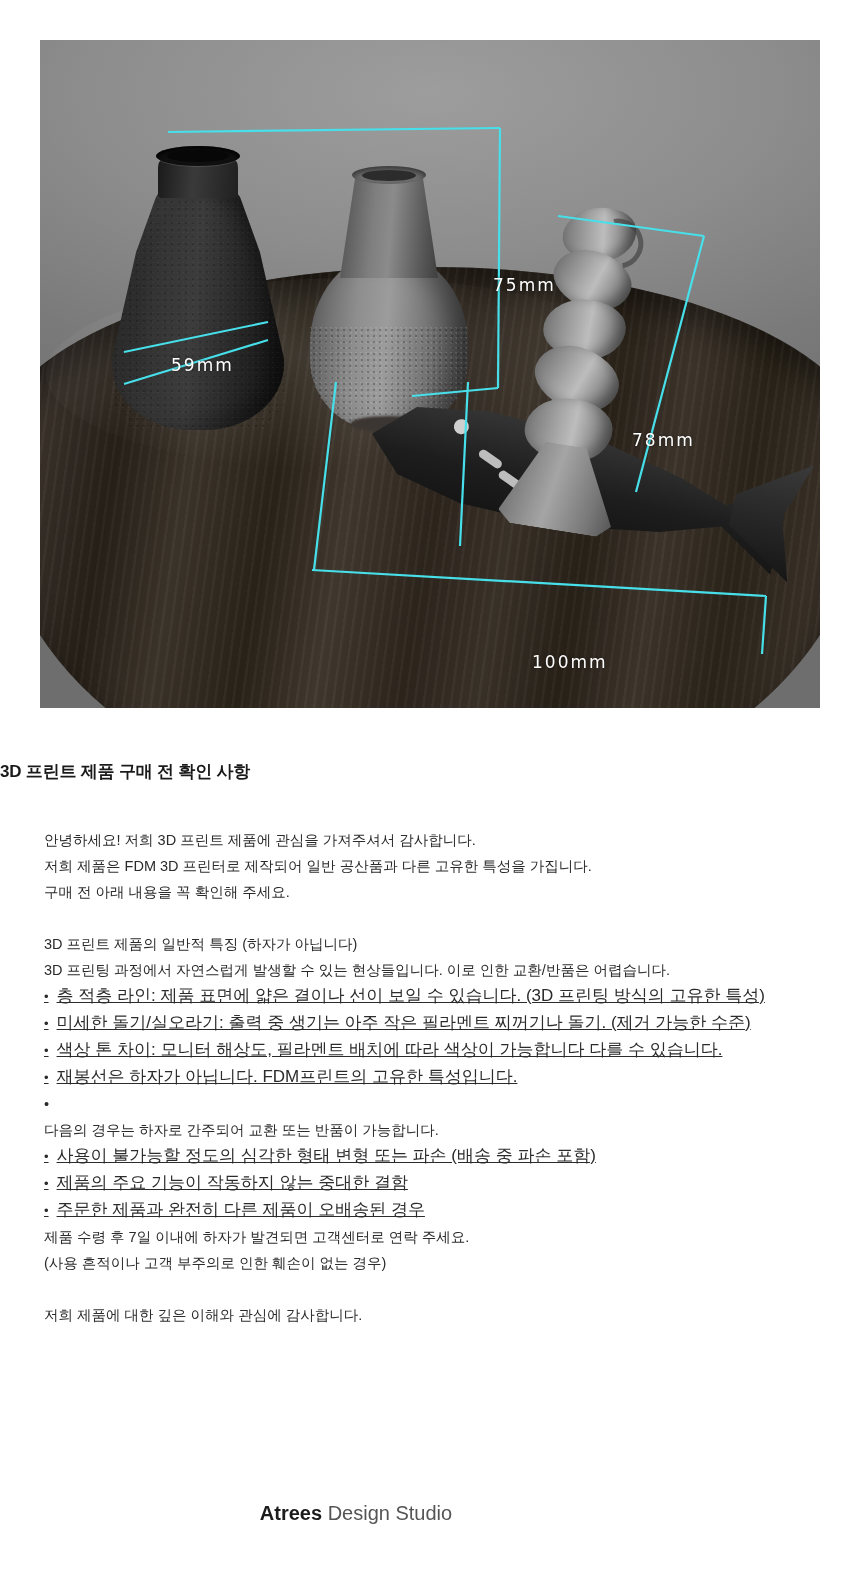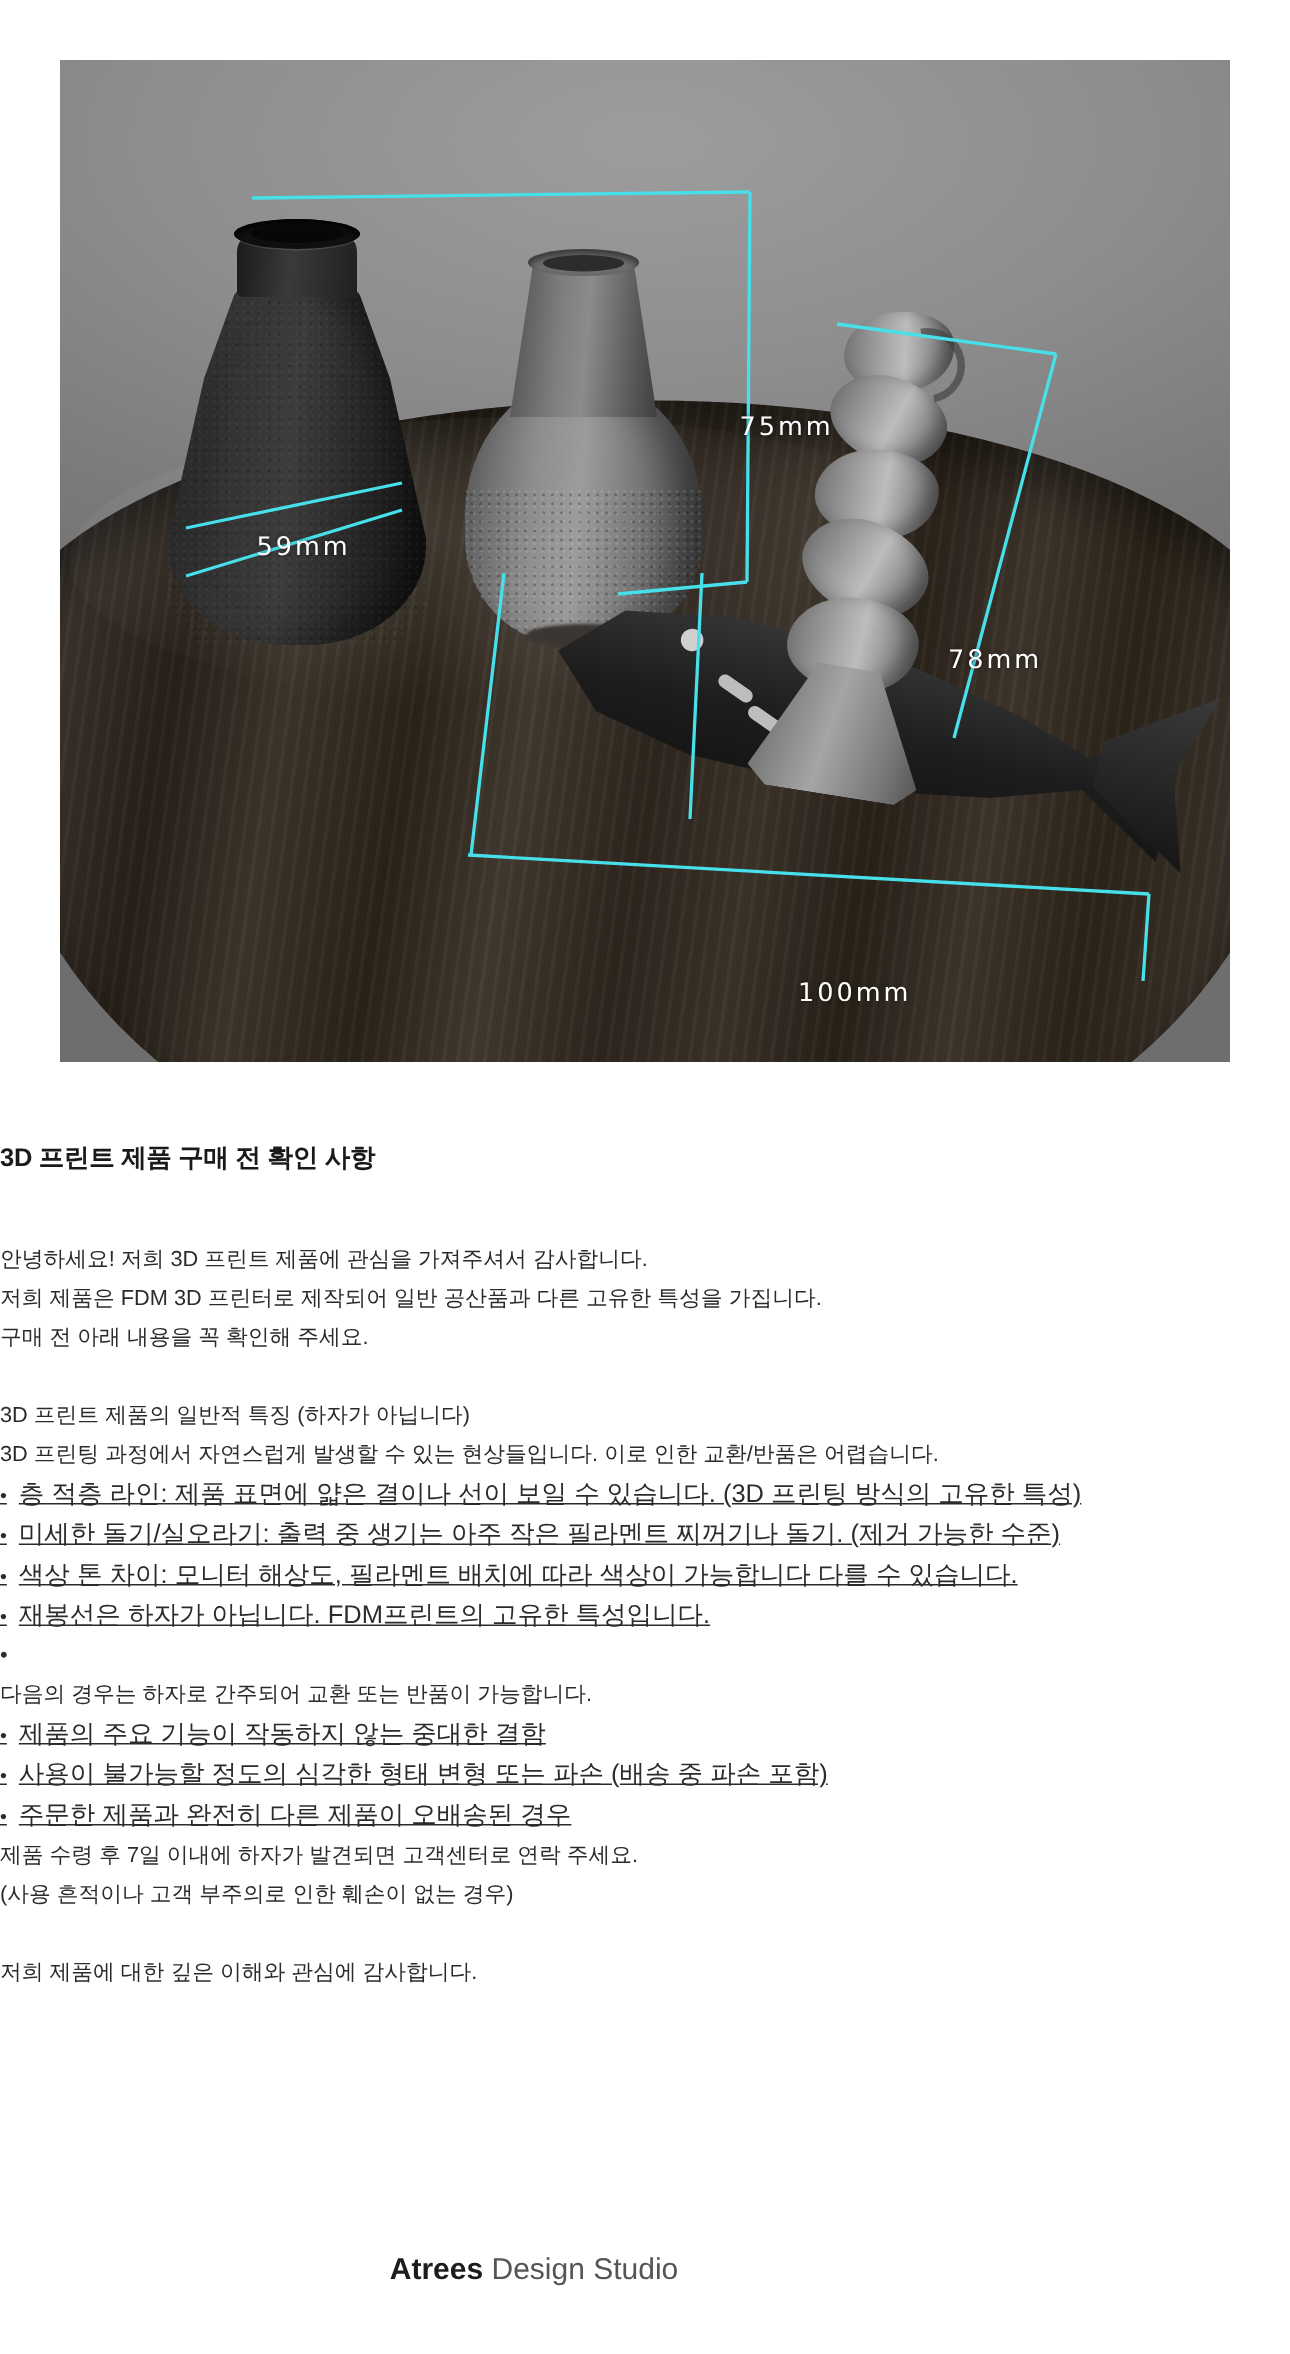--- a/index.html
+++ b/index.html
@@ -292,20 +292,21 @@
     font-weight: bold;
     color: #1a1a1a;
     margin: 0 0 44px 0;
     letter-spacing: -0.2px;
   }
   .para {
     font-size: 14.5px;
     line-height: 26px;
     color: #2b2b2b;
     margin: 0;
+    padding-left: 44px;
   }
   .gap-sm { height: 26px; }
   .gap-md { height: 26px; }
   .line { display: block; }
   .bullet-line {
     font-size: 17px;
     line-height: 26px;
     color: #2b2b2b;
     text-decoration: underline;
   }
@@ -427,22 +428,22 @@
     <span class="line">3D 프린팅 과정에서 자연스럽게 발생할 수 있는 현상들입니다. 이로 인한 교환/반품은 어렵습니다.</span>
     <span class="line bullet-line">층 적층 라인: 제품 표면에 얇은 결이나 선이 보일 수 있습니다. (3D 프린팅 방식의 고유한 특성)</span>
     <span class="line bullet-line">미세한 돌기/실오라기: 출력 중 생기는 아주 작은 필라멘트 찌꺼기나 돌기. (제거 가능한 수준)</span>
     <span class="line bullet-line">색상 톤 차이: 모니터 해상도, 필라멘트 배치에 따라 색상이 가능합니다 다를 수 있습니다.</span>
     <span class="line bullet-line">재봉선은 하자가 아닙니다. FDM프린트의 고유한 특성입니다.</span>
     <span class="line dot-only">•</span>
   </p>
 
   <p class="para">
     <span class="line">다음의 경우는 하자로 간주되어 교환 또는 반품이 가능합니다.</span>
+    <span class="line bullet-line">사용이 불가능할 정도의 심각한 형태 변형 또는 파손 (배송 중 파손 포함)</span>
     <span class="line bullet-line">제품의 주요 기능이 작동하지 않는 중대한 결함</span>
-    <span class="line bullet-line">사용이 불가능할 정도의 심각한 형태 변형 또는 파손 (배송 중 파손 포함)</span>
     <span class="line bullet-line">주문한 제품과 완전히 다른 제품이 오배송된 경우</span>
     <span class="line">제품 수령 후 7일 이내에 하자가 발견되면 고객센터로 연락 주세요.</span>
     <span class="line">(사용 흔적이나 고객 부주의로 인한 훼손이 없는 경우)</span>
   </p>
 
   <div class="gap-sm"></div>
 
   <p class="para">저희 제품에 대한 깊은 이해와 관심에 감사합니다.</p>
 </div>
 

